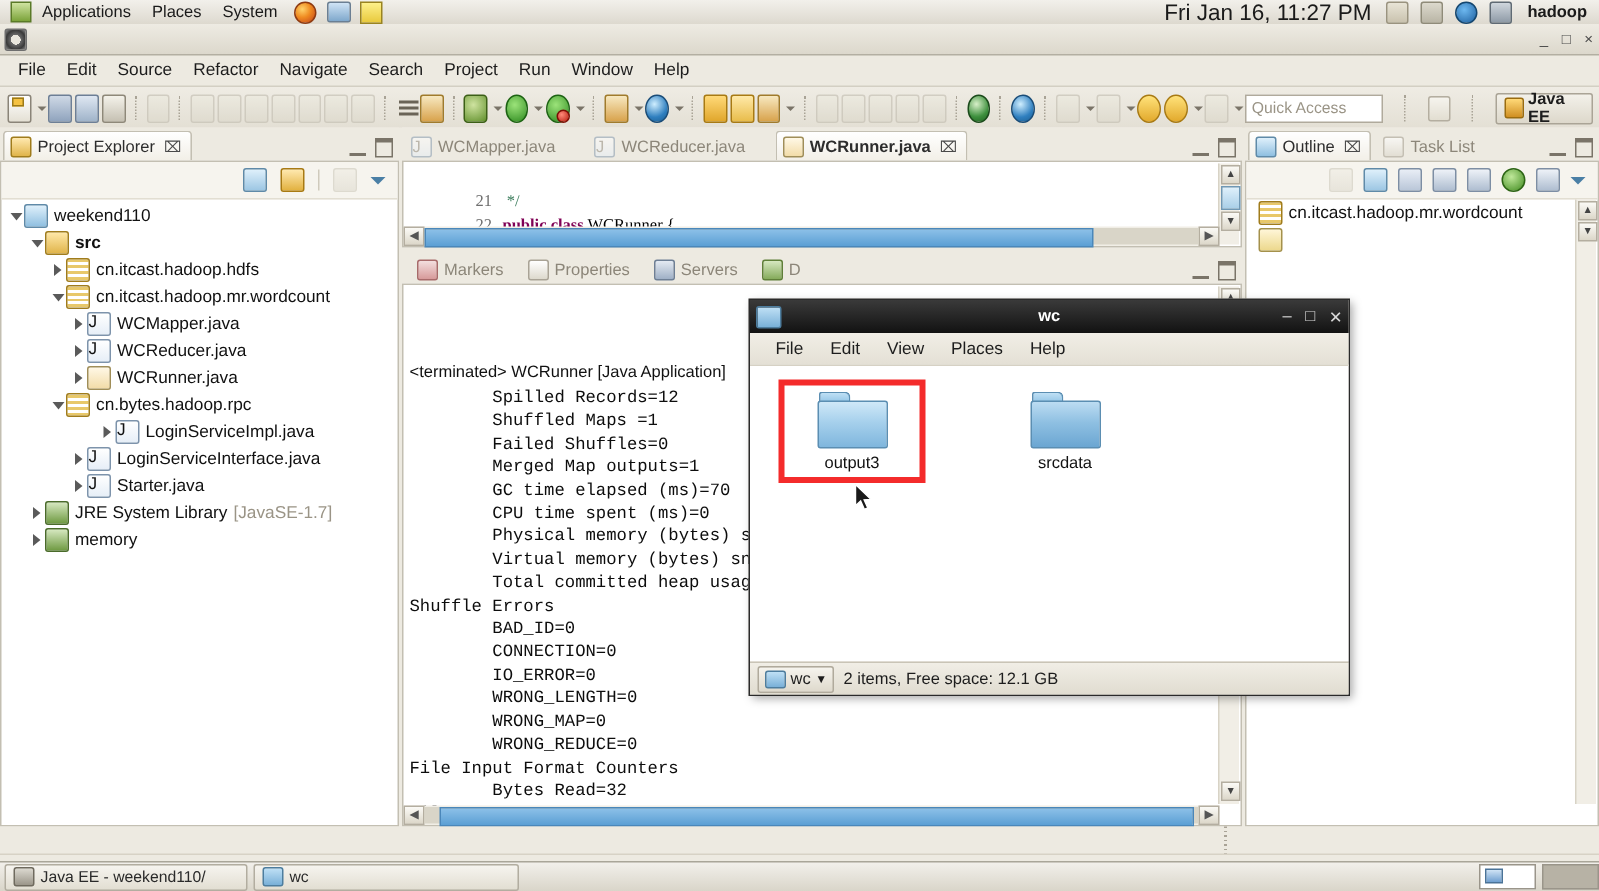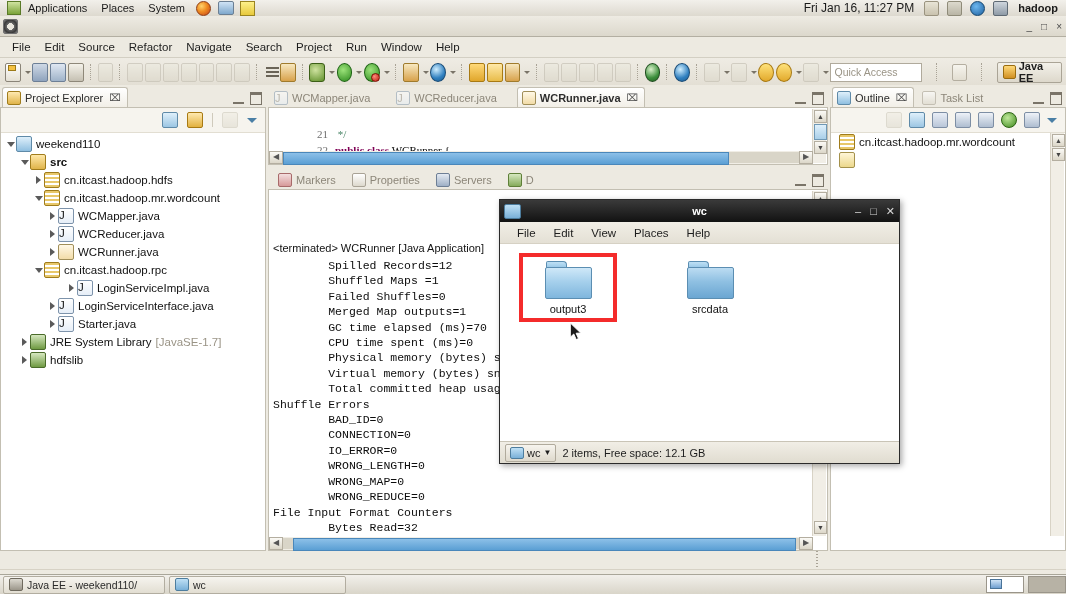--- a/index.html
+++ b/index.html
@@ -27,21 +27,21 @@
     background:linear-gradient(#cfe3f5,#7fa8cc);border:1px solid #6b7f93;border-radius:2px;}
   .note-icon{width:13px;height:13px;display:inline-block;margin:0 3px;
     background:linear-gradient(#fdf08a,#e8c93c);border:1px solid #9a8420;}
   .gp-spacer{flex:1;}
   .tray-ico{width:13px;height:13px;display:inline-block;margin:0 4px;border-radius:2px;}
   .tray-net{background:linear-gradient(#e8e4d6,#c9c2ae);border:1px solid #9a937f;}
   .tray-vol{background:linear-gradient(#dcd9cd,#b9b5a5);border:1px solid #8f8b79;}
   .tray-bt{background:radial-gradient(circle at 40% 35%,#6db8f0,#1e5f9e);border-radius:50%;border:1px solid #14466f;}
   .tray-mon{background:linear-gradient(#cfd6dd,#8e9aa6);border:1px solid #5f6a74;}
   #gnome-panel .user{font-weight:bold;padding-right:8px;padding-left:6px;}
-  #gnome-panel .clock{font-size:12px;padding-right:6px;}
+  #gnome-panel .clock{font-size:15px;padding-right:6px;}
 
   
   #eclipse{
     position:absolute;left:0;top:16px;width:1066px;height:558px;
     background:#edeae1;
   }
   #ec-title{
     height:20px;background:linear-gradient(#eeebe3,#dcd8cc);
     border-bottom:1px solid #b3afa2;
     display:flex;align-items:center;position:relative;
@@ -415,21 +415,21 @@
               <span>WCReducer.java</span>
             </div>
             <div class="trow" style="padding-left: 46px;">
               <span class="tw right"></span>
               <span class="ticon ic-javaM"></span>
               <span>WCRunner.java</span>
             </div>
             <div class="trow" style="padding-left: 32px;">
               <span class="tw down"></span>
               <span class="ticon ic-pkg"></span>
-              <span>cn.itcast.hadoop.rpc</span>
+              <span>cn.bytes.hadoop.rpc</span>
             </div>
             <div class="trow" style="padding-left: 65px;">
               <span class="tw right"></span>
               <span class="ticon ic-java"></span>
               <span>LoginServiceImpl.java</span>
             </div>
             <div class="trow" style="padding-left: 46px;">
               <span class="tw right"></span>
               <span class="ticon ic-java"></span>
               <span>LoginServiceInterface.java</span>
@@ -441,21 +441,21 @@
             </div>
             <div class="trow" style="padding-left: 18px;">
               <span class="tw right"></span>
               <span class="ticon ic-lib"></span>
               <span>JRE System Library</span>
               <span class="dimtext" style="margin-left: 4px;">[JavaSE-1.7]</span>
             </div>
             <div class="trow" style="padding-left: 18px;">
               <span class="tw right"></span>
               <span class="ticon ic-lib"></span>
-              <span>hdfslib</span>
+              <span>memory</span>
             </div>
           </div>
       </div>
     </div>
 
     <div class="view" id="edit">
       <div class="etabs">
         <div class="vtab inactive" style="margin-left:2px;">
           <span class="vicon ic-java" style="opacity:.5;"></span>
           <span>WCMapper.java</span>

